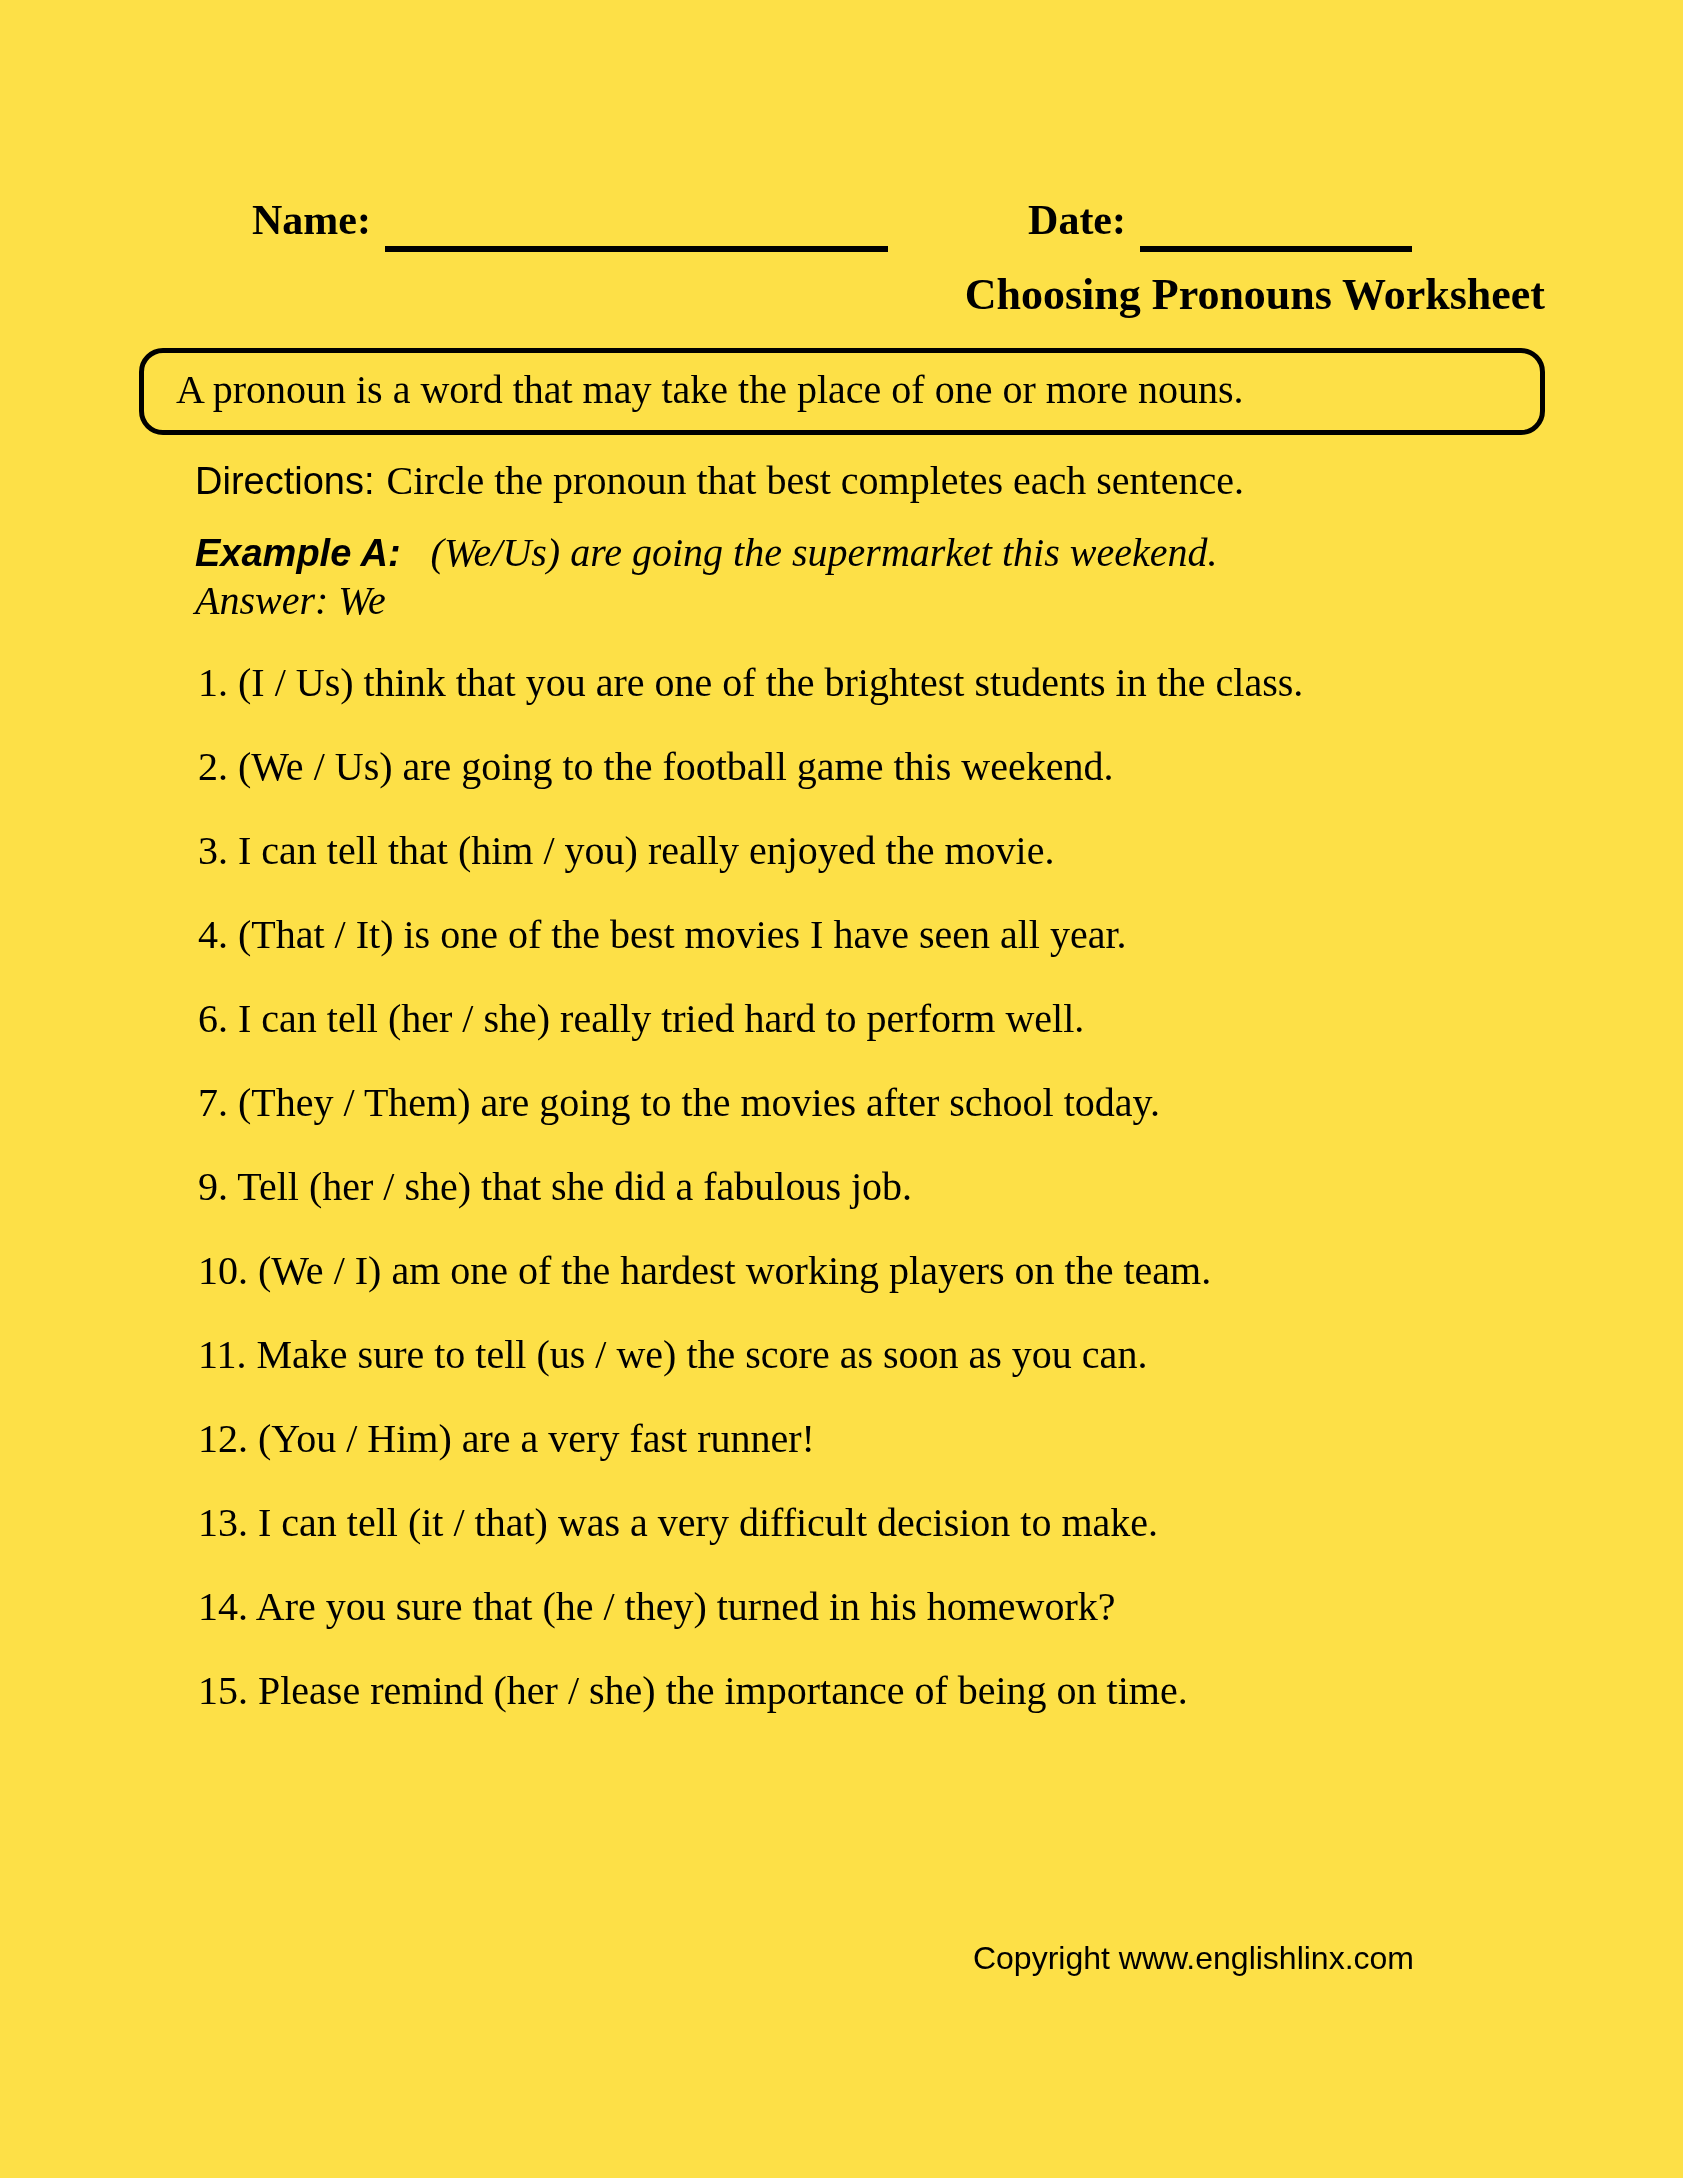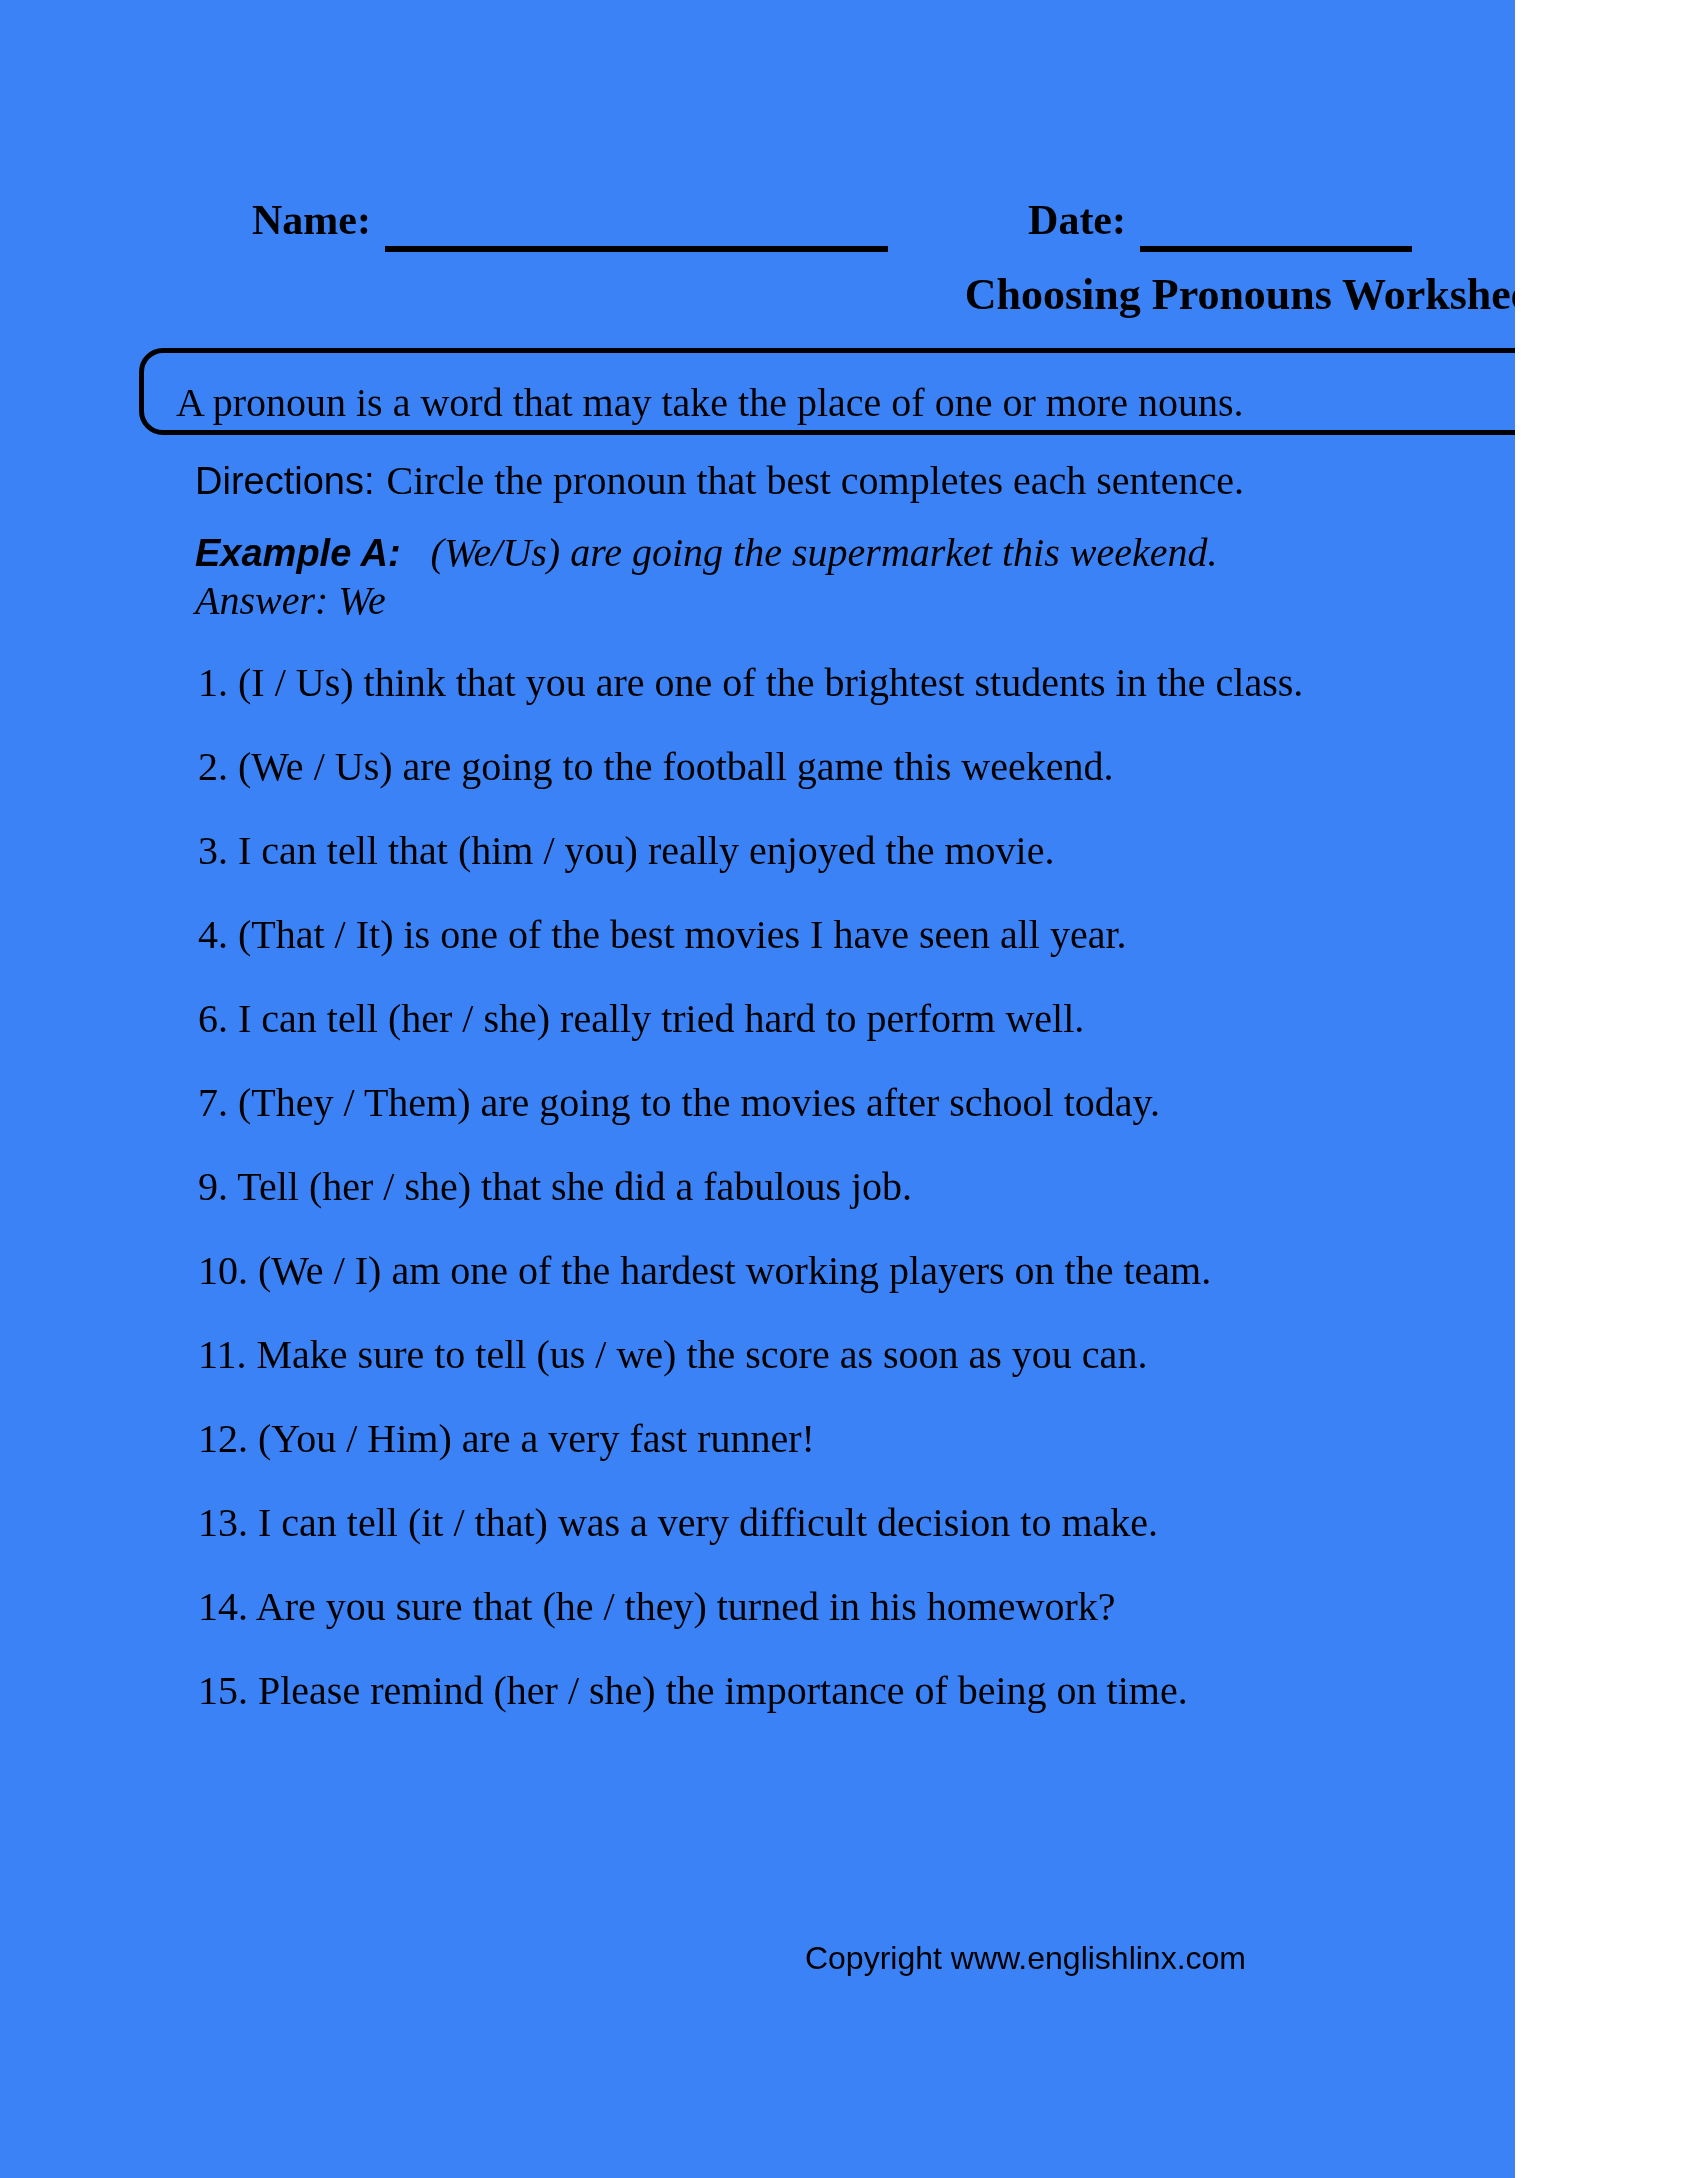--- a/index.html
+++ b/index.html
@@ -1,21 +1,21 @@
 <!DOCTYPE html>
 <html><head>
 <meta charset="utf-8">
 <style>
   * { margin: 0; padding: 0; box-sizing: border-box; }
   html, body { background: #ffffff; }
   .page {
     position: relative;
-    width: 1515px;
+    width: 1683px;
     height: 2178px;
-    background: #3b82f6;
+    background: #fde047;
     color: #000000;
     font-family: "Liberation Serif", serif;
     overflow: hidden;
   }
 
   
   .header-row {
     position: absolute;
     top: 196px;
     left: 252px;
@@ -53,21 +53,21 @@
   
   .definition-box {
     position: absolute;
     top: 348px;
     left: 139px;
     width: 1406px;
     height: 87px;
     border: 5px solid #000;
     border-radius: 24px;
     display: flex;
-    align-items: flex-end;
+    align-items: center;
     padding: 0 22px 4px 32px;
     font-size: 40px;
   }
 
   
   .directions {
     position: absolute;
     top: 457px;
     left: 195px;
     font-size: 40px;

